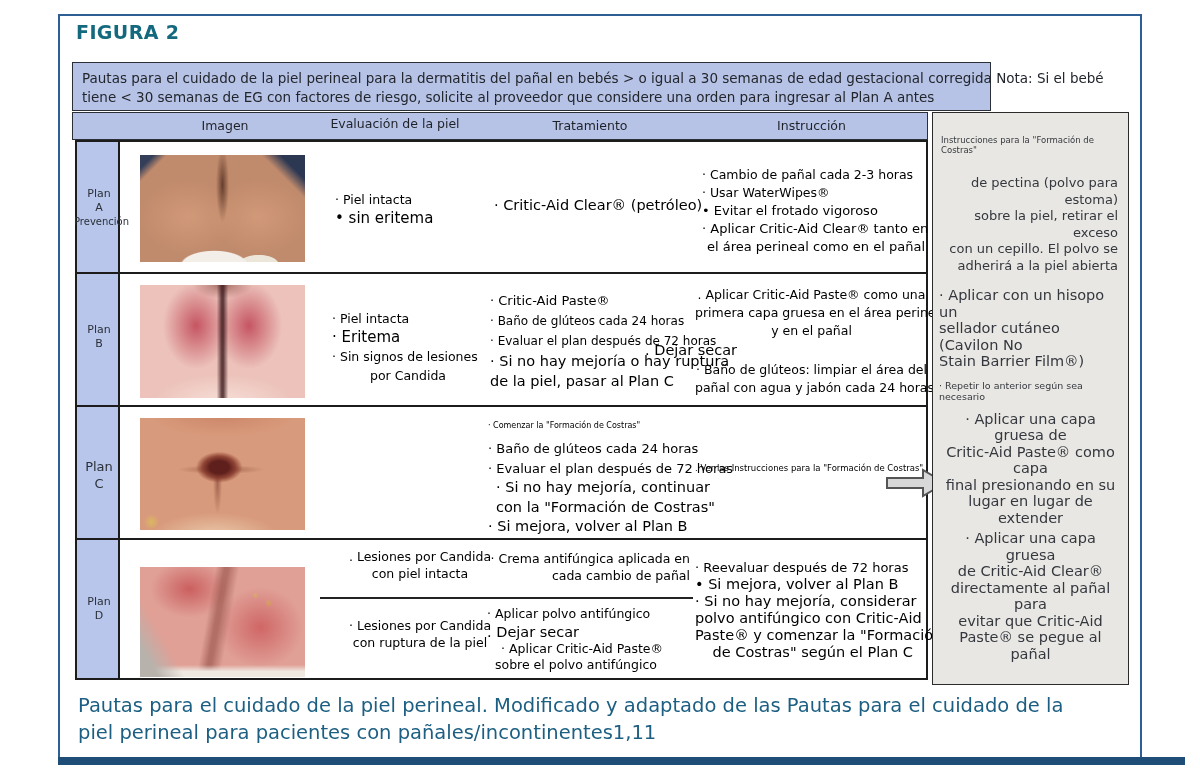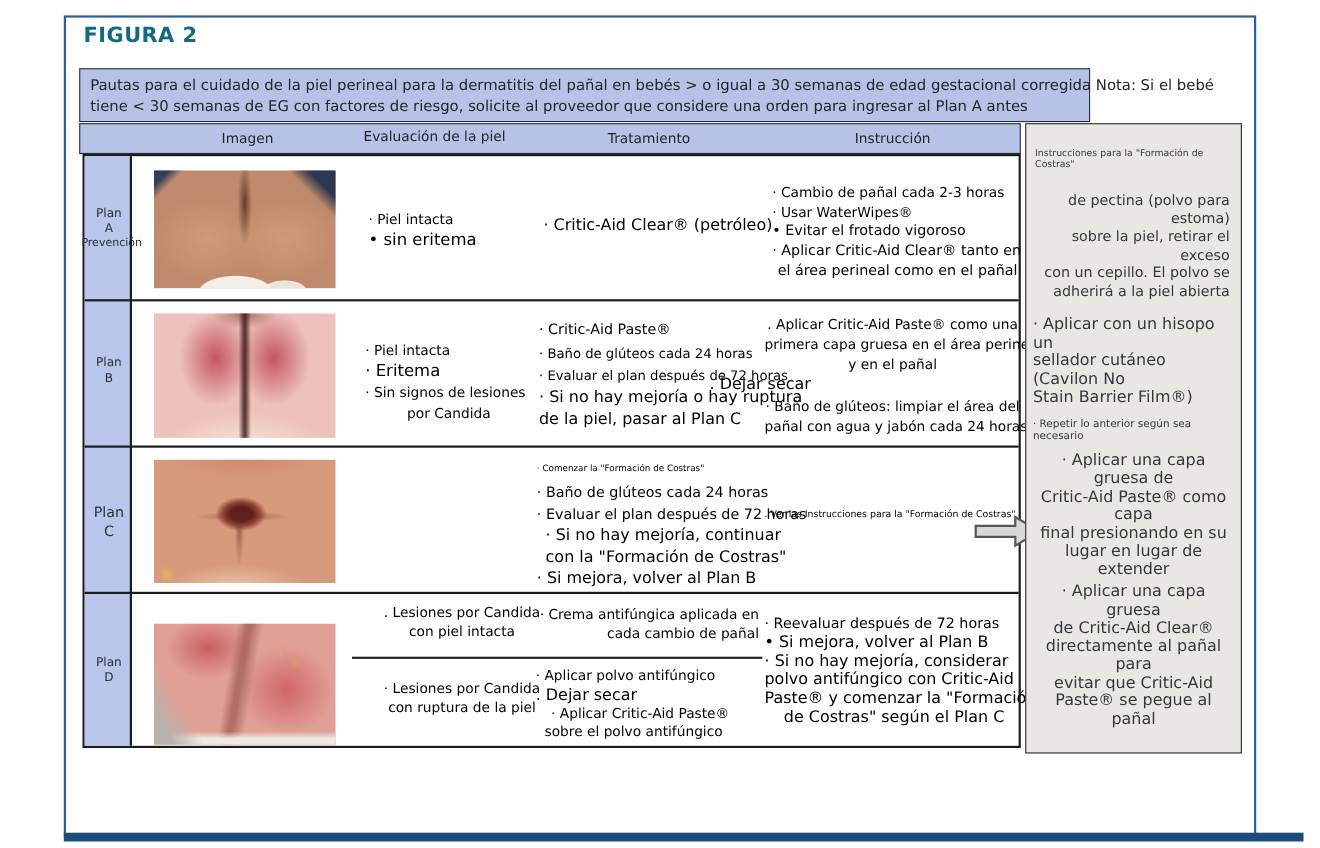--- a/index.html
+++ b/index.html
@@ -234,14 +234,18 @@
     <div class="blk" style="margin-top:4px;text-align:center;">
       <div class="lgl">· Aplicar una capa gruesa</div>
       <div class="lgl">de Critic-Aid Clear®</div>
       <div class="lgl">directamente al pañal para</div>
       <div class="lgl">evitar que Critic-Aid</div>
       <div class="lgl">Paste® se pegue al pañal</div>
     </div>
 
   </div>
 
+  <div class="abs" id="caption">
+    <div>Pautas para el cuidado de la piel perineal. Modificado y adaptado de las Pautas para el cuidado de la</div>
+    <div>piel perineal para pacientes con pañales/incontinentes1,11</div>
+  </div>
 
 </div>
 
 </body></html>

